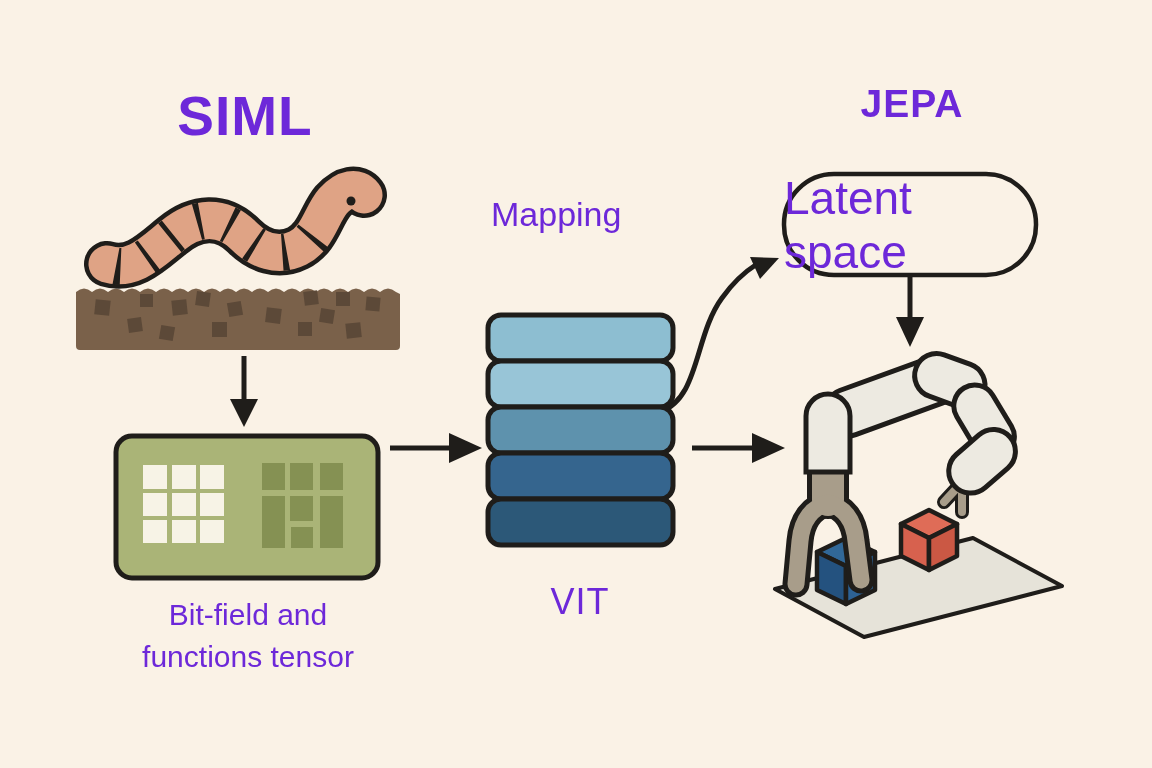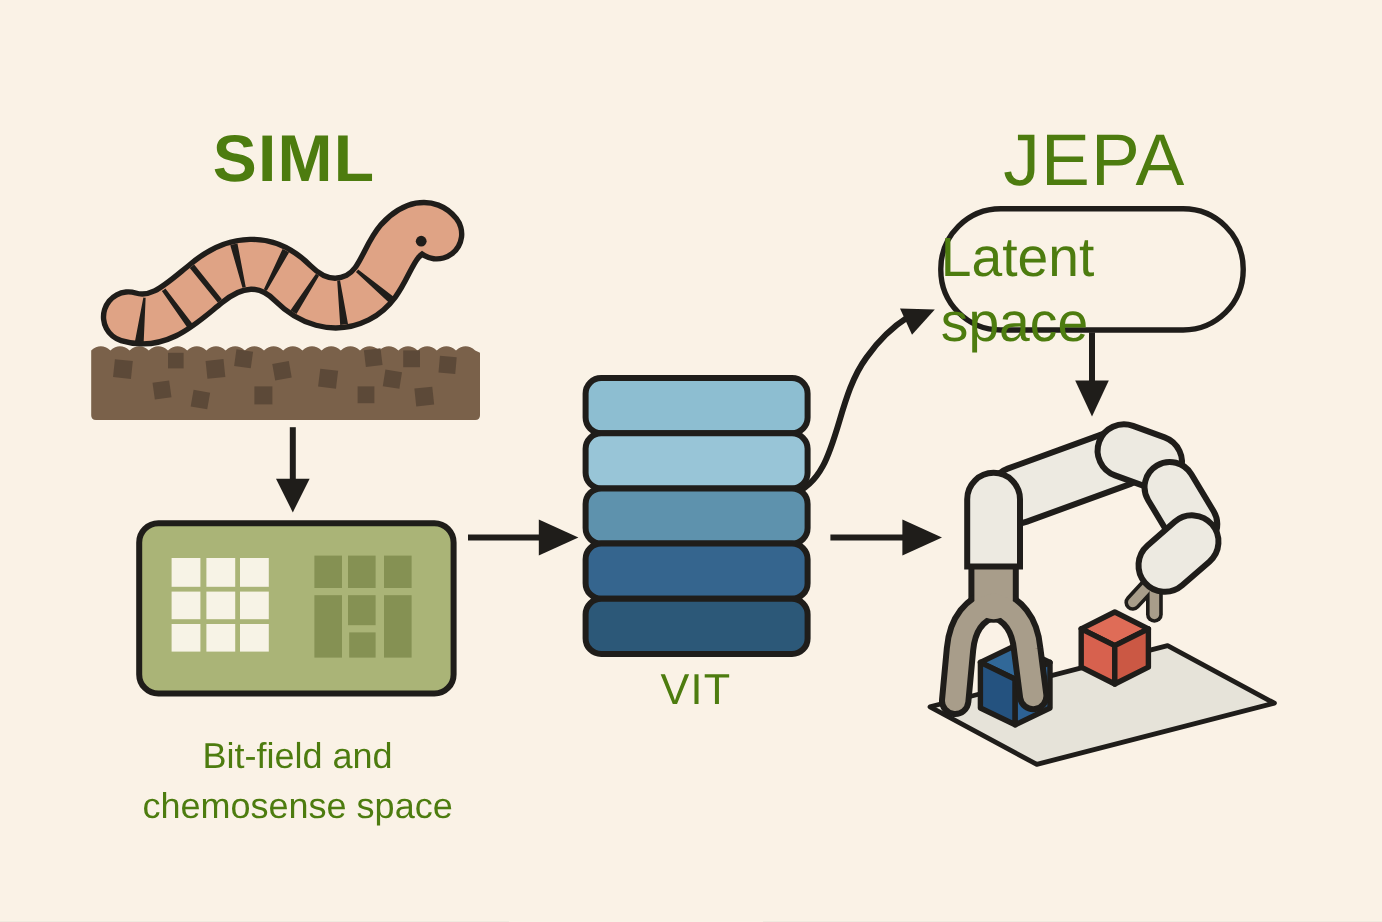--- a/index.html
+++ b/index.html
@@ -3,25 +3,25 @@
 <meta charset="utf-8">
 <style>
   html,body{margin:0;padding:0;background:#e8e4db;}
   .canvas{
     position:relative;width:1152px;height:768px;overflow:hidden;
     background:#faf2e6;
     font-family:"Liberation Sans", sans-serif;
     color:#1f1d1a;
   }
   .canvas svg{position:absolute;left:0;top:0;}
-  .label{position:absolute;color:#4d7c0f;margin-top:16px;}
+  .label{position:absolute;color:#6d28d9;}
   .t-siml{left:140px;top:84px;width:210px;text-align:center;font-size:55px;font-weight:800;letter-spacing:1px;}
-  .t-jepa{left:807px;top:82px;width:210px;text-align:center;font-size:61px;font-weight:400;letter-spacing:1px;}
+  .t-jepa{left:807px;top:82px;width:210px;text-align:center;font-size:39px;font-weight:700;letter-spacing:1px;}
   .t-map{left:491px;top:192px;font-size:34px;line-height:44px;font-weight:500;}
-  .t-vit{left:520px;top:538px;width:120px;text-align:center;font-size:36px;font-weight:500;letter-spacing:1px;}
+  .t-vit{left:520px;top:581px;width:120px;text-align:center;font-size:36px;font-weight:500;letter-spacing:1px;}
   .t-latent{left:784px;top:174px;width:252px;height:101px;display:flex;align-items:center;justify-content:center;font-size:46px;font-weight:500;}
   .t-caption{left:58px;top:594px;width:380px;text-align:center;font-size:30px;line-height:42px;font-weight:500;}
 </style>
 </head>
 <body>
 
 <div class="canvas">
 
   <svg width="1152" height="768" viewBox="0 0 1152 768">
 
@@ -154,24 +154,25 @@
       </g>
 
       <path d="M 806 472 L 806 416 A 22 22 0 0 1 850 416 L 850 472 Z" stroke="#1f1d1a" stroke-width="5" fill="#edeae1"></path>
     </g>
   </svg>
 
   <div class="label t-siml">SIML</div>
   <div class="label t-jepa">JEPA</div>
 
   <div class="label t-map">
+    <div>Mapping</div>
   </div>
 
   <div class="label t-vit">VIT</div>
 
   <div class="label t-latent">Latent space</div>
 
   <div class="label t-caption">
     <div>Bit-field and</div>
-    <div>chemosense space</div>
+    <div>functions tensor</div>
   </div>
 
 </div>
 
 </body></html>

